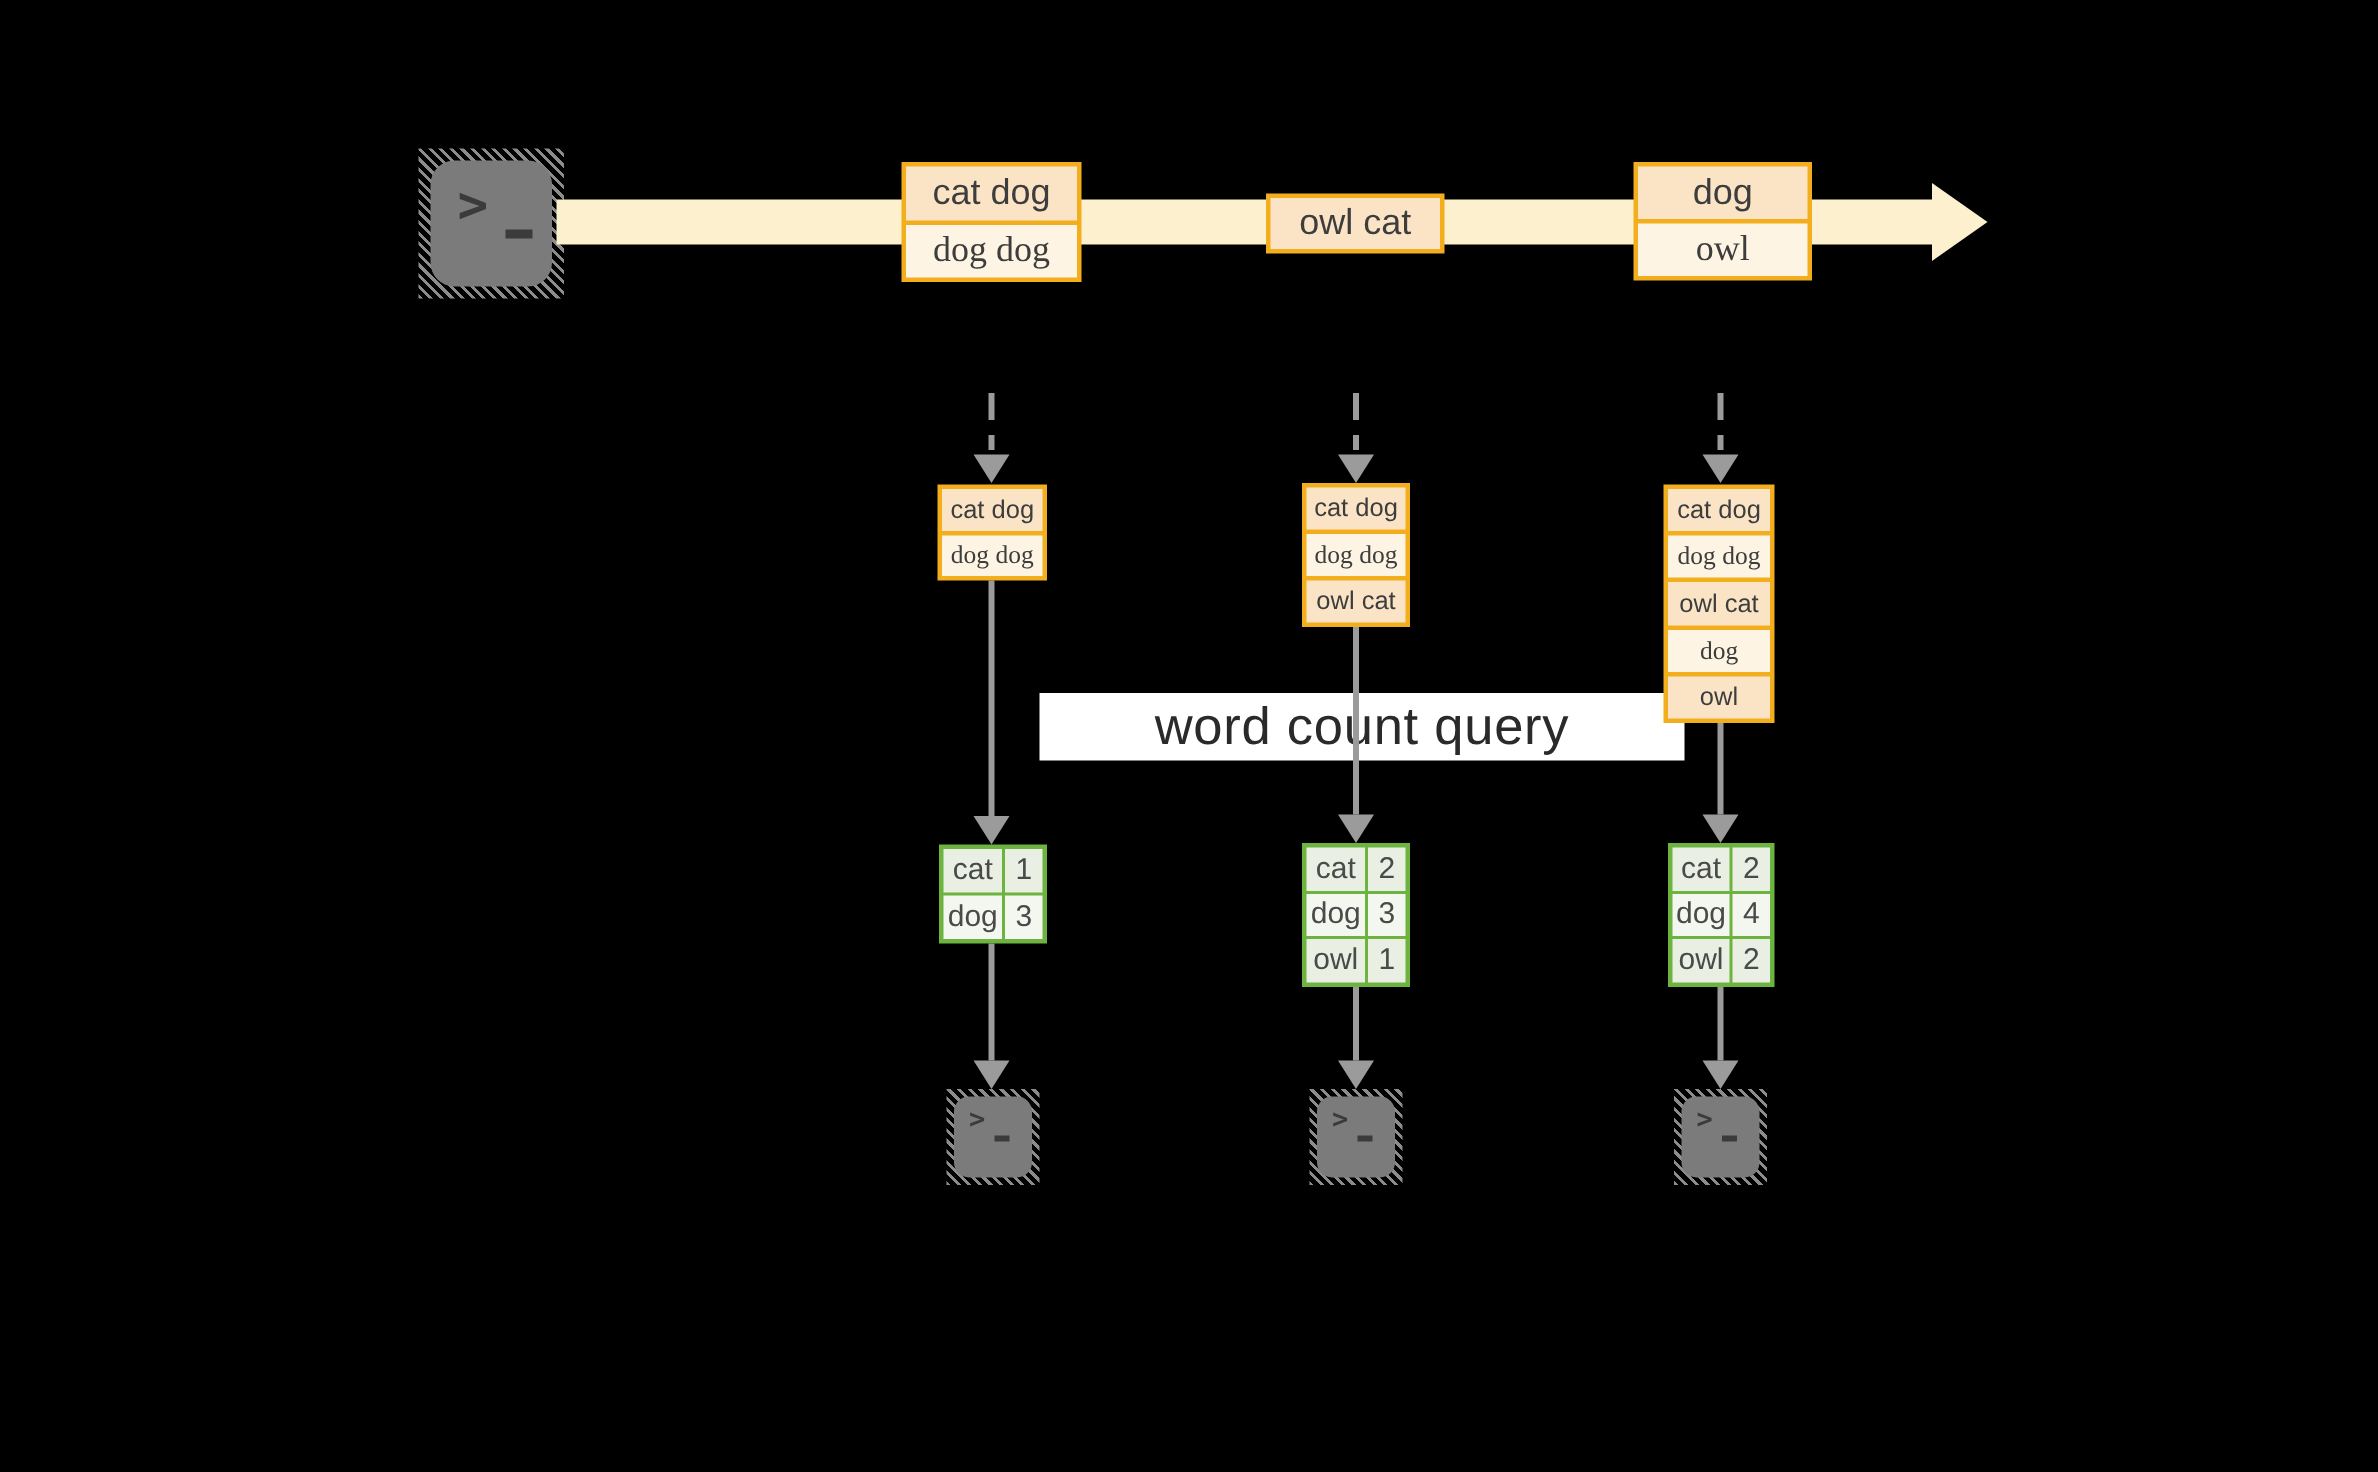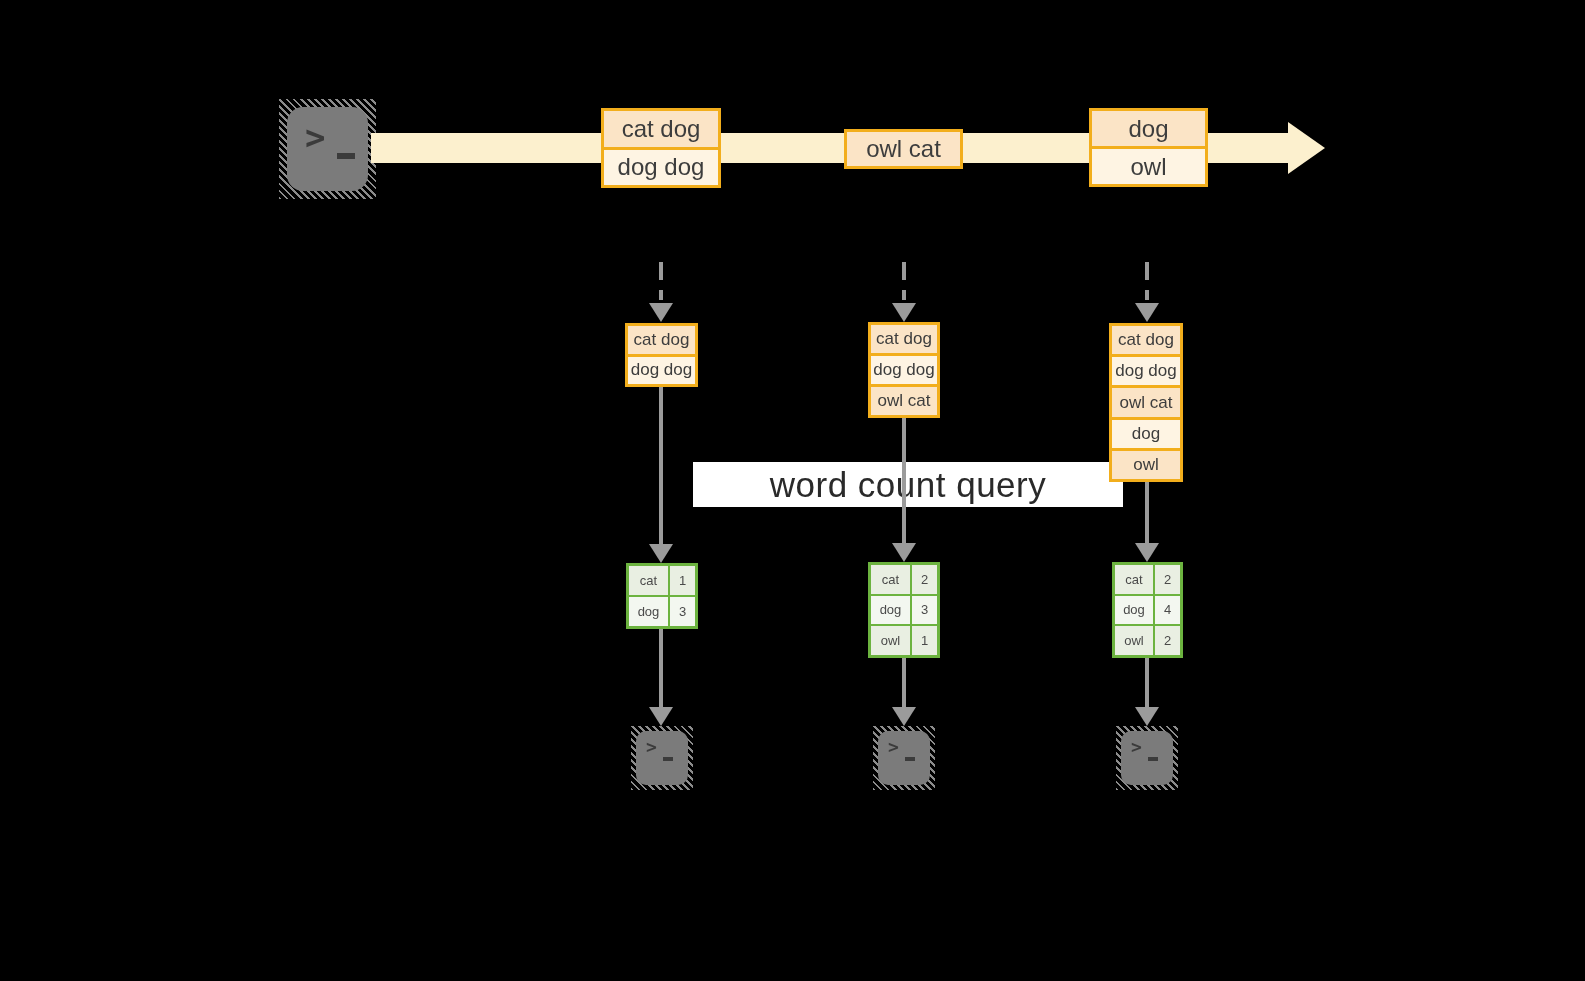--- a/index.html
+++ b/index.html
@@ -23,26 +23,26 @@
   .stream-head{position:absolute;left:1288px;top:122px;width:0;height:0;z-index:1;
                border-top:26px solid transparent;border-bottom:26px solid transparent;border-left:37px solid #FCF0CE;}
 
   
   .obox{position:absolute;background:#F2AE1C;padding:3px;box-sizing:border-box;
         display:flex;flex-direction:column;gap:3px;z-index:4;}
   .obox .row{flex:1;display:flex;align-items:center;justify-content:center;color:#3d3d3d;}
   .rec .row{font-size:24px;}
   .st  .row{font-size:17px;}
   .fa{background:#FBE4C6;}
-  .fb{background:#FEF4E3;}
+  .fb{background:#FEF4E3;font-family:Liberation Serif, serif;}
 
   
   .gtable{position:absolute;background:#6CB33F;padding:3px;box-sizing:border-box;display:grid;
           grid-template-columns:1fr 25px;gap:2px;z-index:4;}
-  .gcell{display:flex;align-items:center;justify-content:center;font-size:13px;color:#4a4a4a;}
+  .gcell{display:flex;align-items:center;justify-content:center;font-size:20px;color:#4a4a4a;}
   .ga{background:#E9EFE2;}
   .gb{background:#F3F7F0;}
 
   
   .vline{position:absolute;width:4px;margin-left:-2px;background:#9b9b9b;z-index:3;}
   .vdash{position:absolute;width:4px;margin-left:-2px;z-index:3;
          background:repeating-linear-gradient(180deg,#9b9b9b 0 18px,transparent 18px 28px);}
   .vhead{position:absolute;width:0;height:0;margin-left:-12px;z-index:3;
          border-left:12px solid transparent;border-right:12px solid transparent;border-top:19px solid #9b9b9b;}
 

